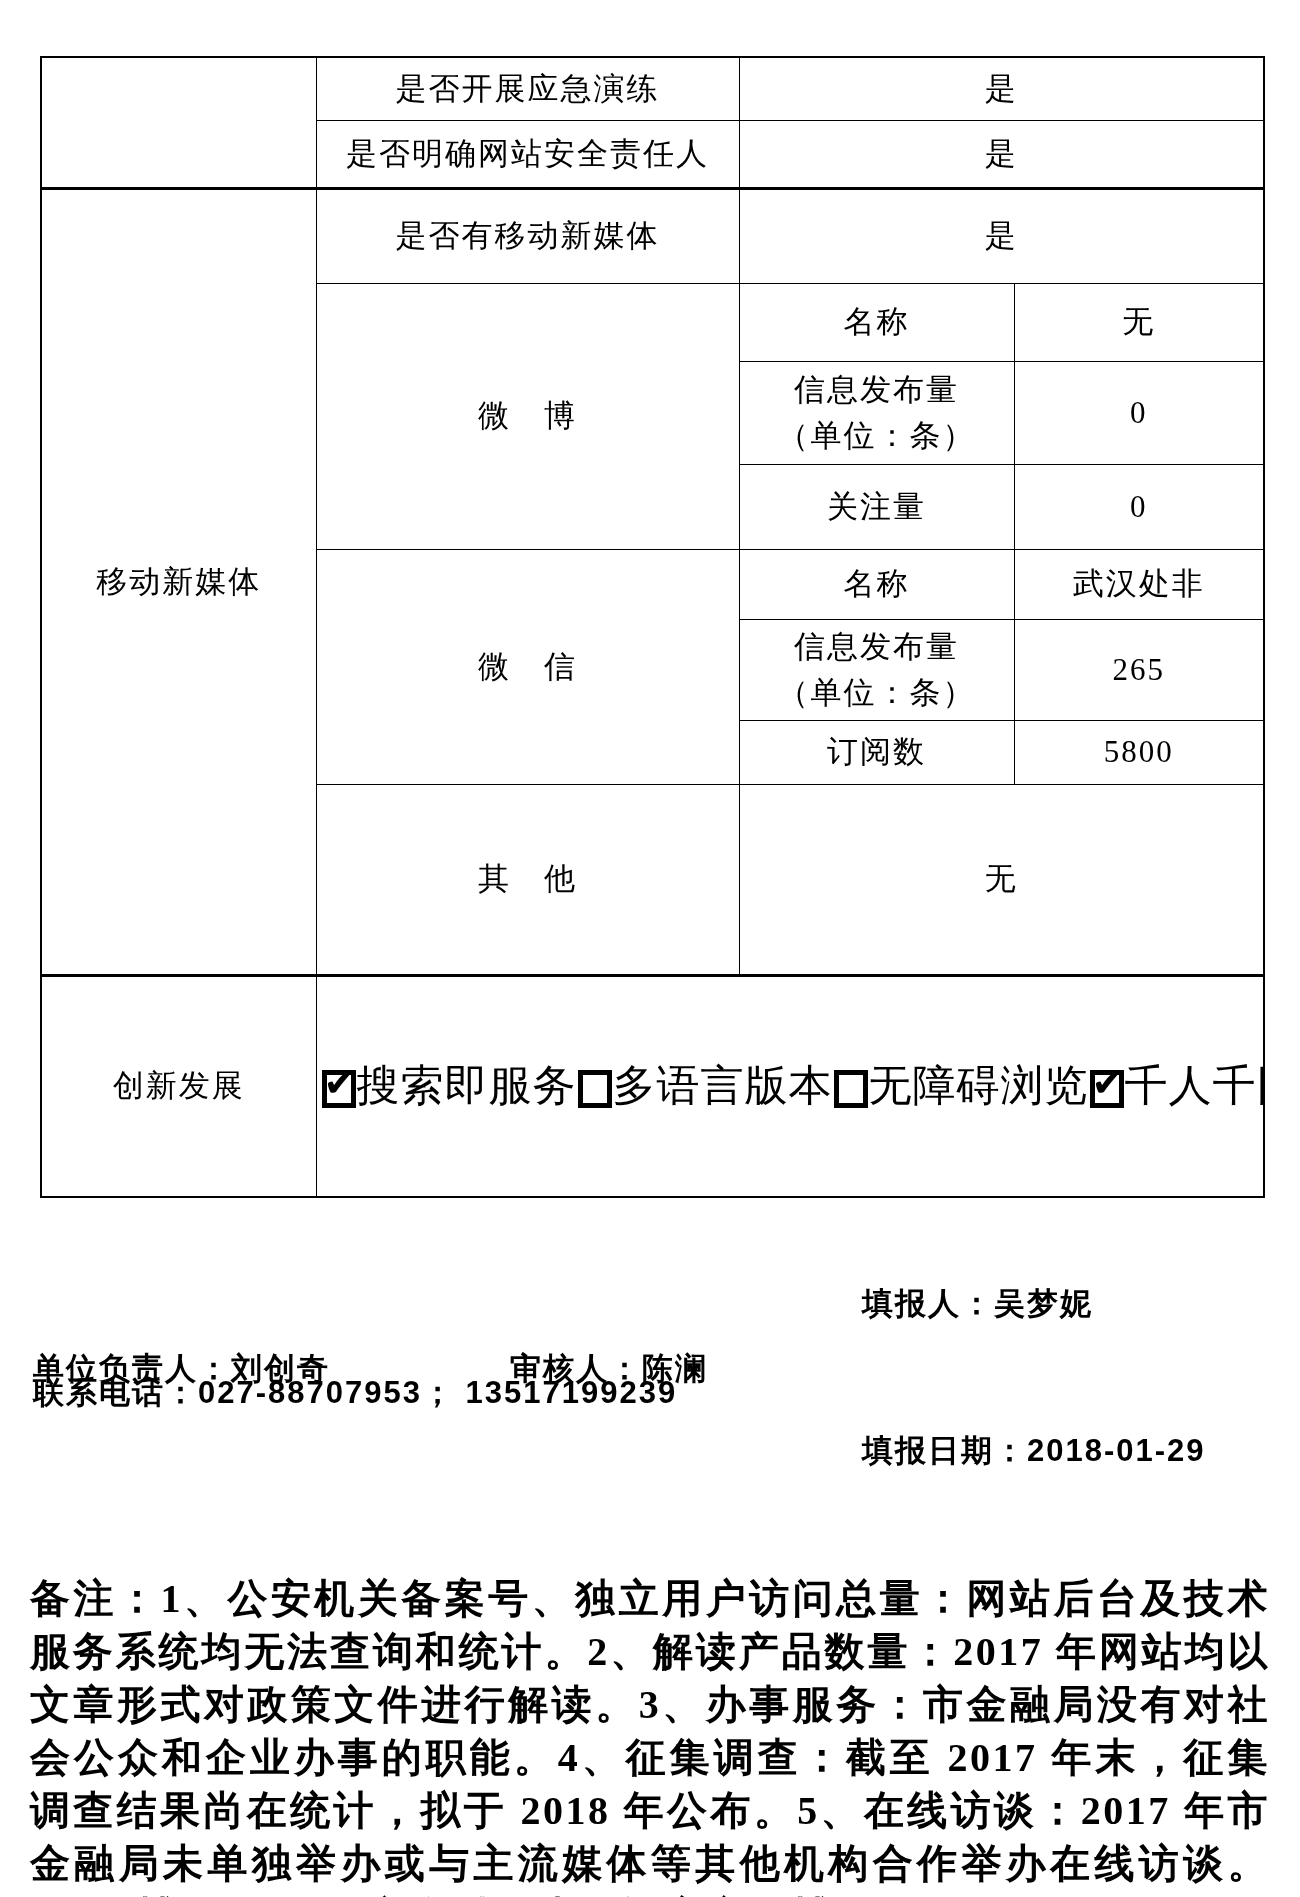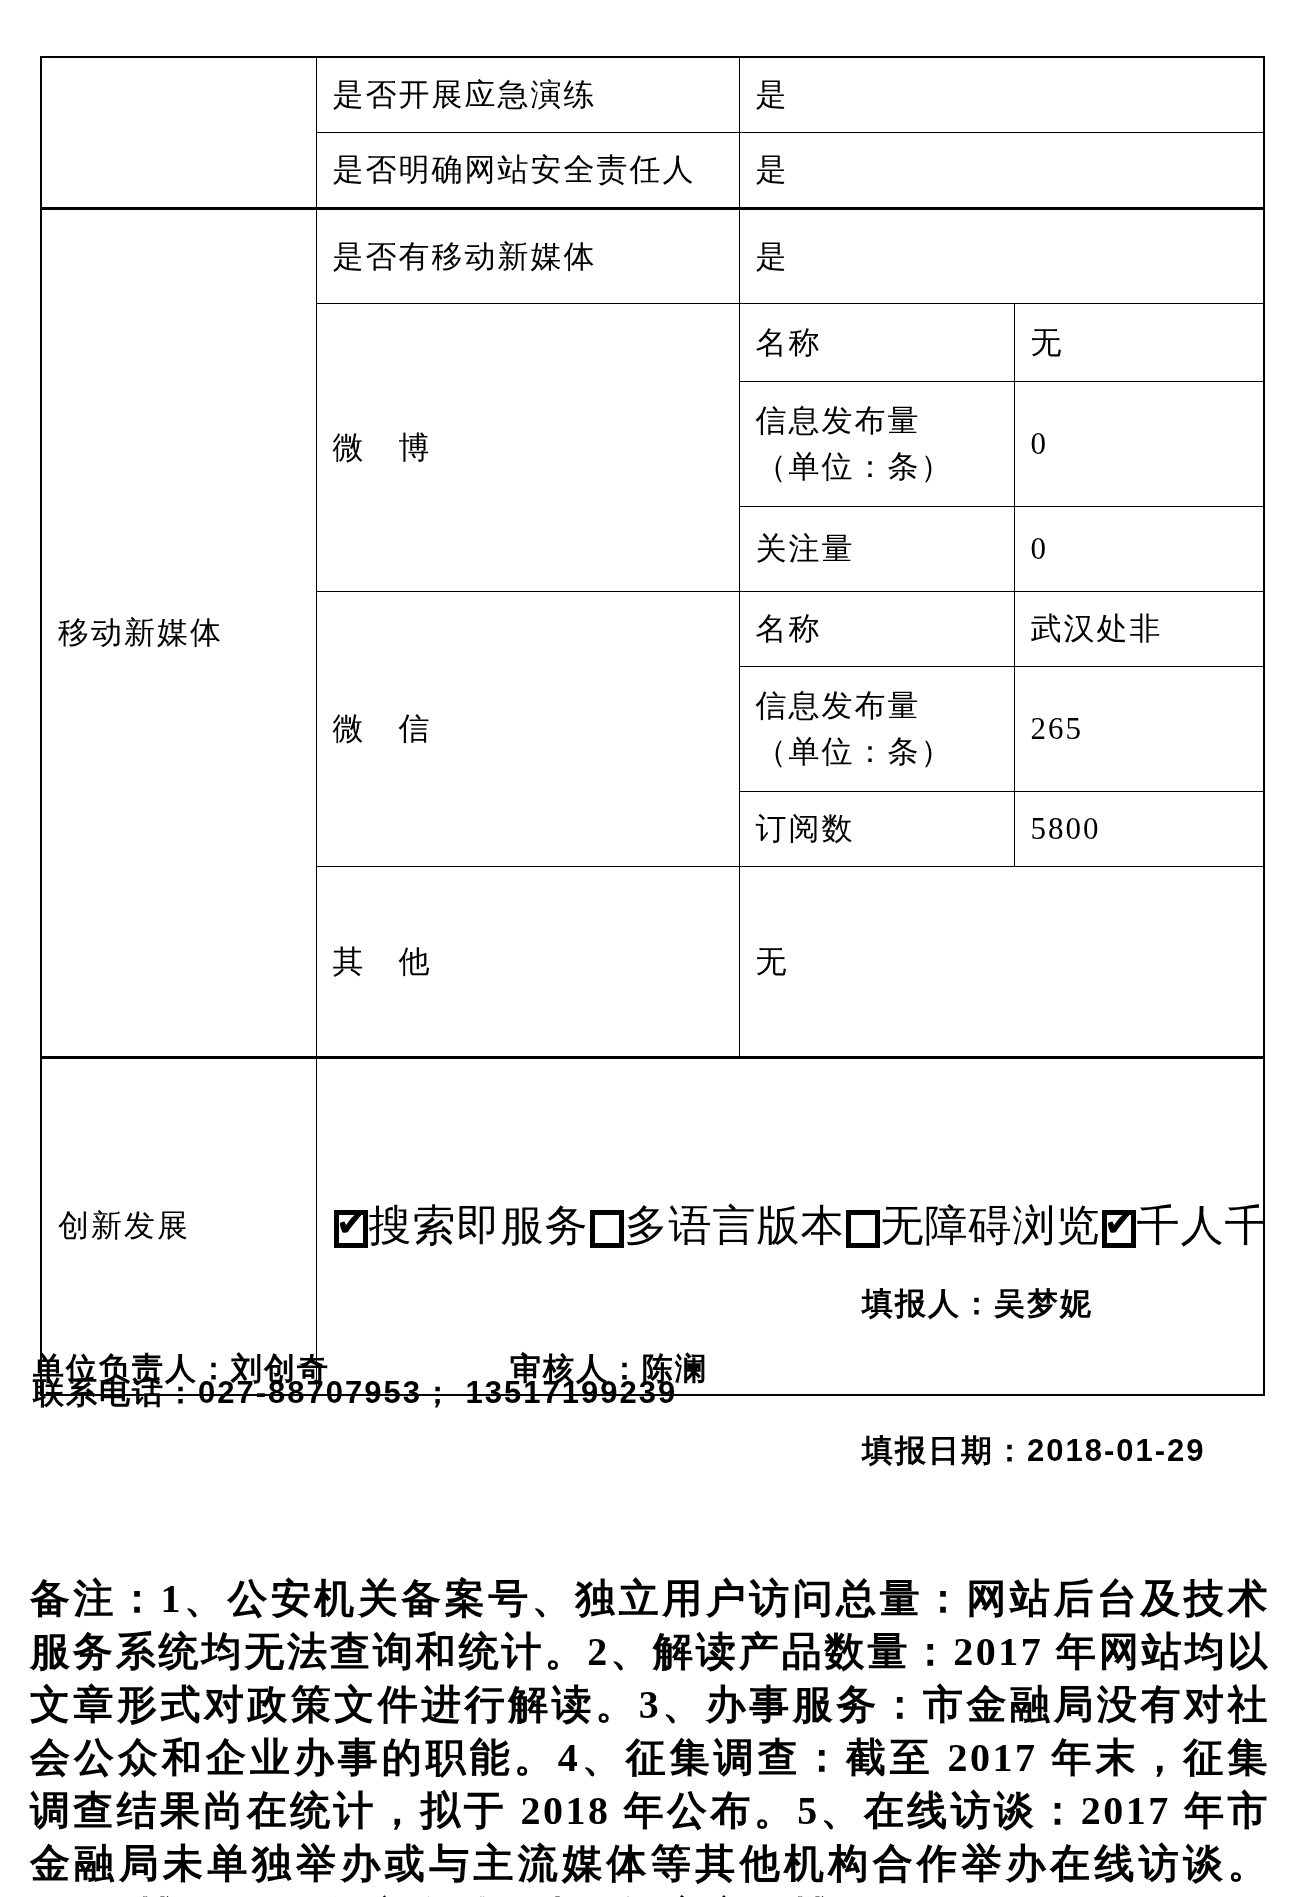--- a/index.html
+++ b/index.html
@@ -18,22 +18,23 @@
     width:1223px;
     border-collapse:collapse;
     table-layout:fixed;
     font-family:"Liberation Serif","DejaVu Serif",serif;
     font-size:31px;
     letter-spacing:2px;
     color:#000;
   }
   table.report td {
     border:1px solid #000;
+    text-align:center;
     vertical-align:middle;
-    padding:16px;
+    padding:4px;
     overflow:hidden;
   }
   table.report { border:2px solid #000; }
   tr.section-top td { border-top:3px solid #000; }
   td.lbl-left { text-align:left; padding-left:55px; line-height:46px; }
   td.innov-content {
     vertical-align:top;
     padding-top:82px;
     font-size:43px;
     letter-spacing:1px;
@@ -142,21 +143,21 @@
       <tr style="height:64px">
         <td>订阅数</td>
         <td>5800</td>
       </tr>
 
       <tr style="height:191px">
         <td>其　他</td>
         <td colspan="2">无</td>
       </tr>
 
-      <tr style="height:337px" class="section-top">
+      <tr style="height:222px" class="section-top">
         <td>创新发展</td>
         <td colspan="3" class="innov-content">
           <span id="innovation-line"><span class="cb checked"></span><span>搜索即服务</span><span class="cb"></span><span>多语言版本</span><span class="cb"></span><span>无障碍浏览</span><span class="cb checked"></span><span>千人千网</span><span class="cb"></span><span>其他</span></span>
         </td>
       </tr>
     </tbody>
   </table>
 
   <div class="footer-item" style="left:33px;  top:1348px;">单位负责人：刘创奇</div>
   <div class="footer-item" style="left:510px; top:1348px;">审核人：陈澜</div>

